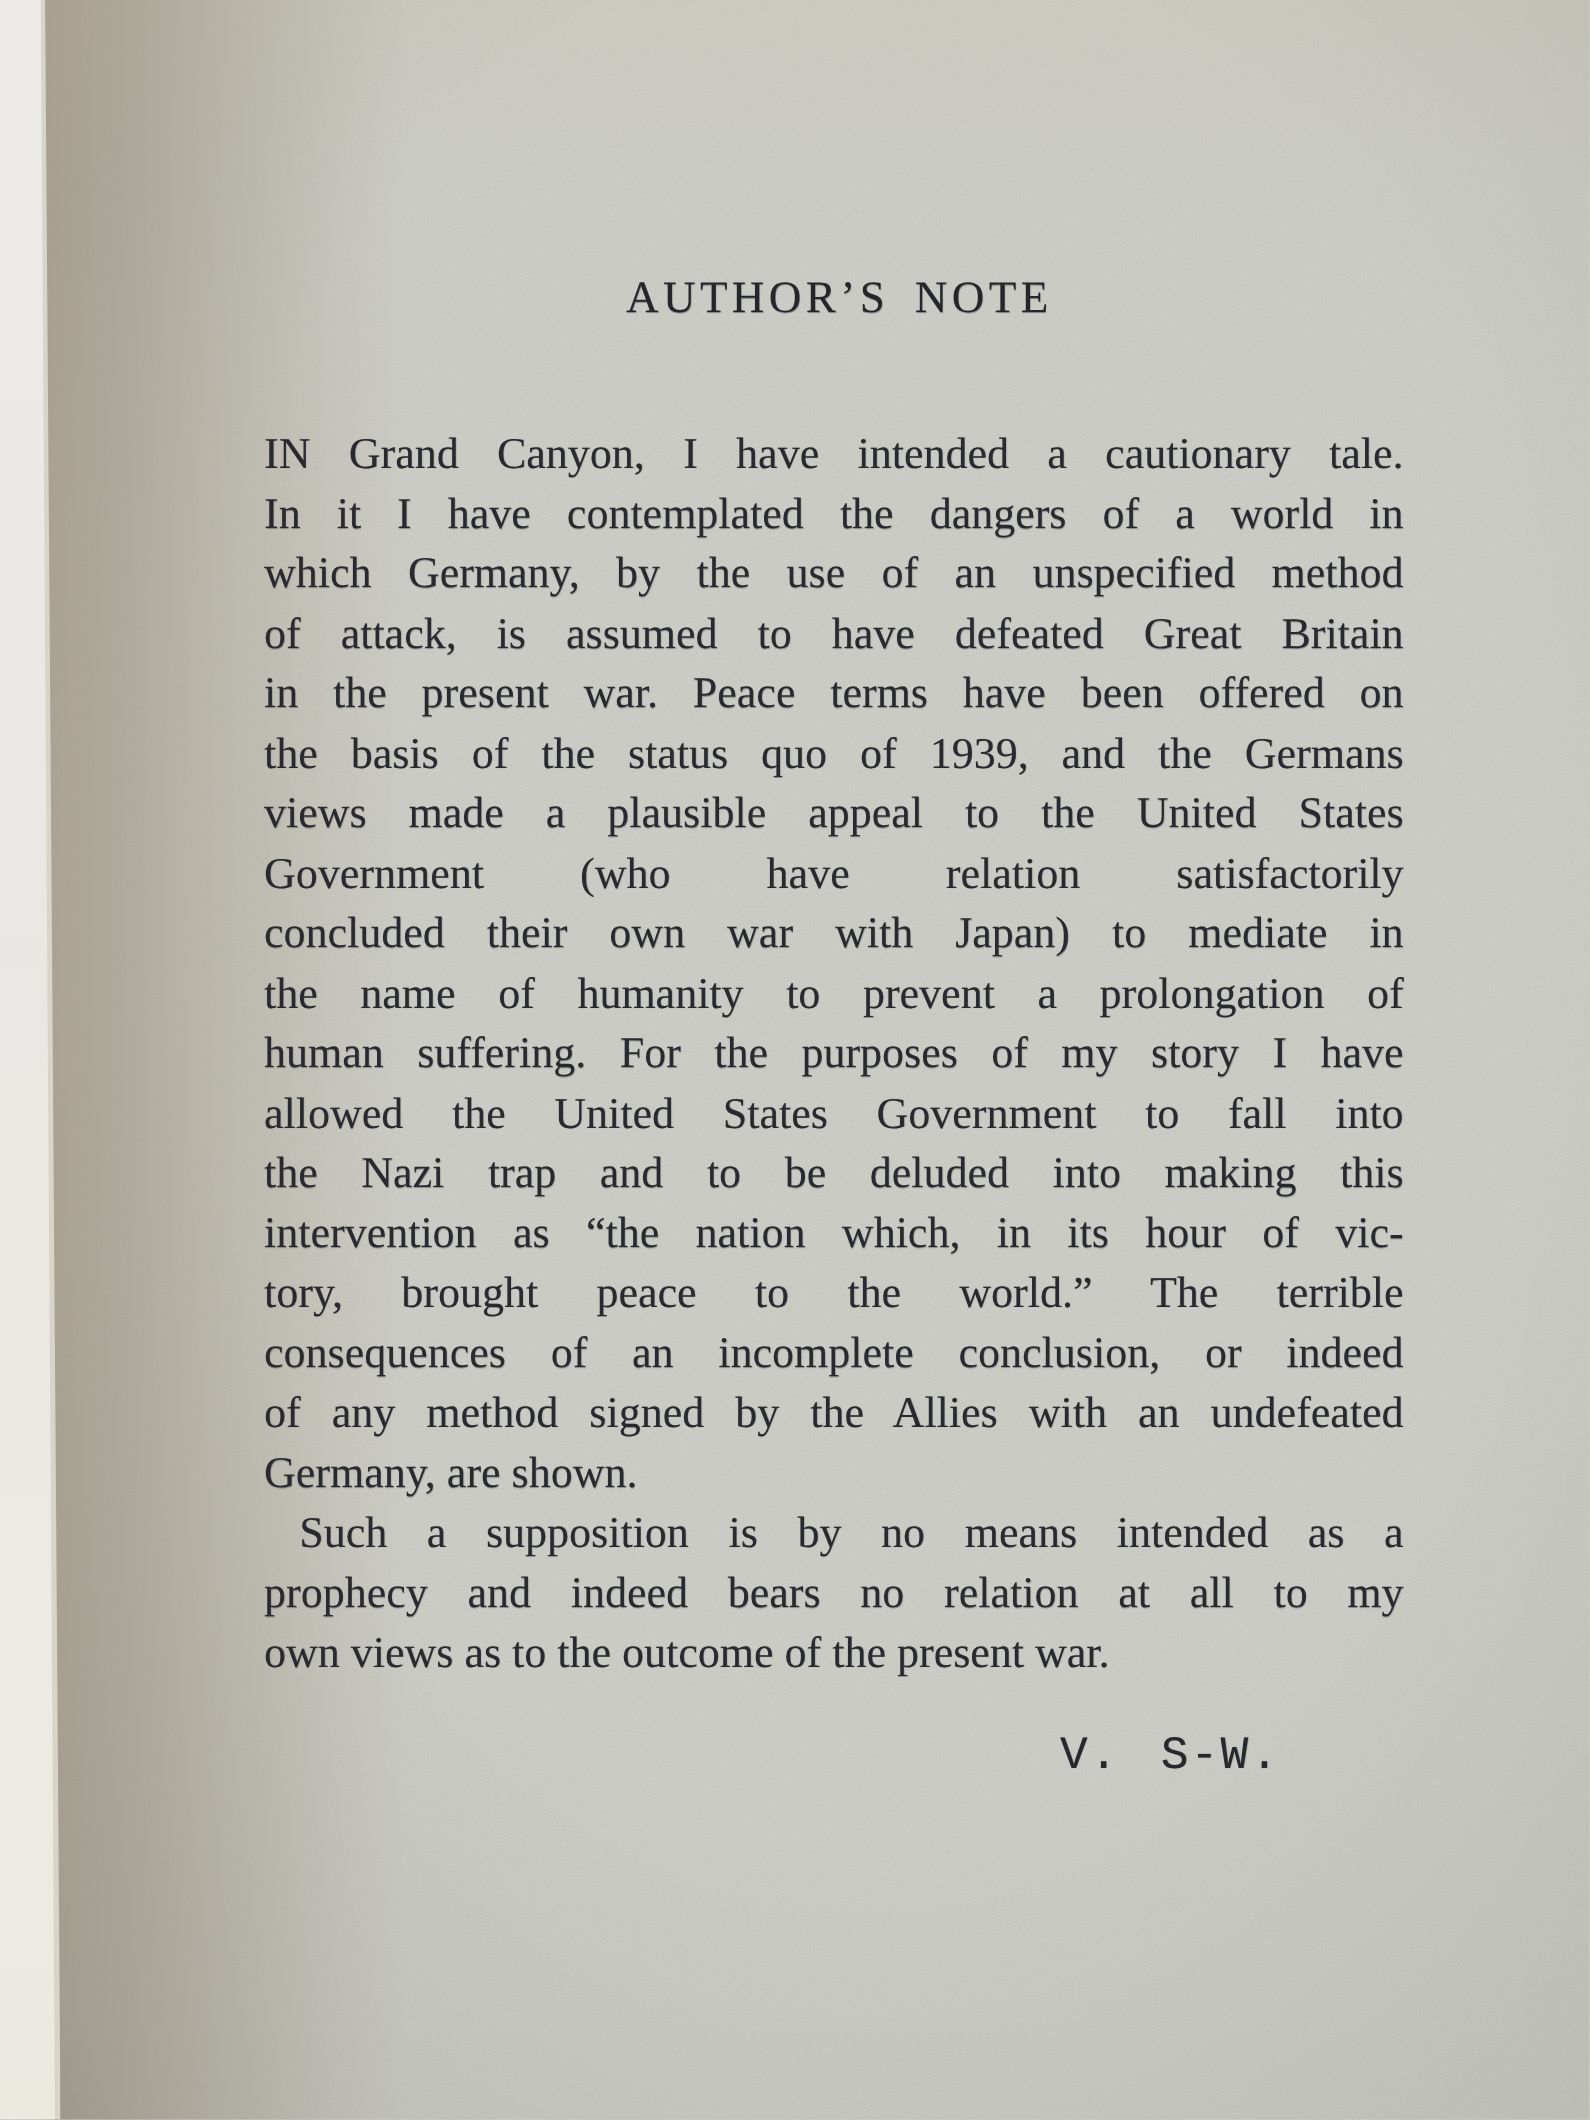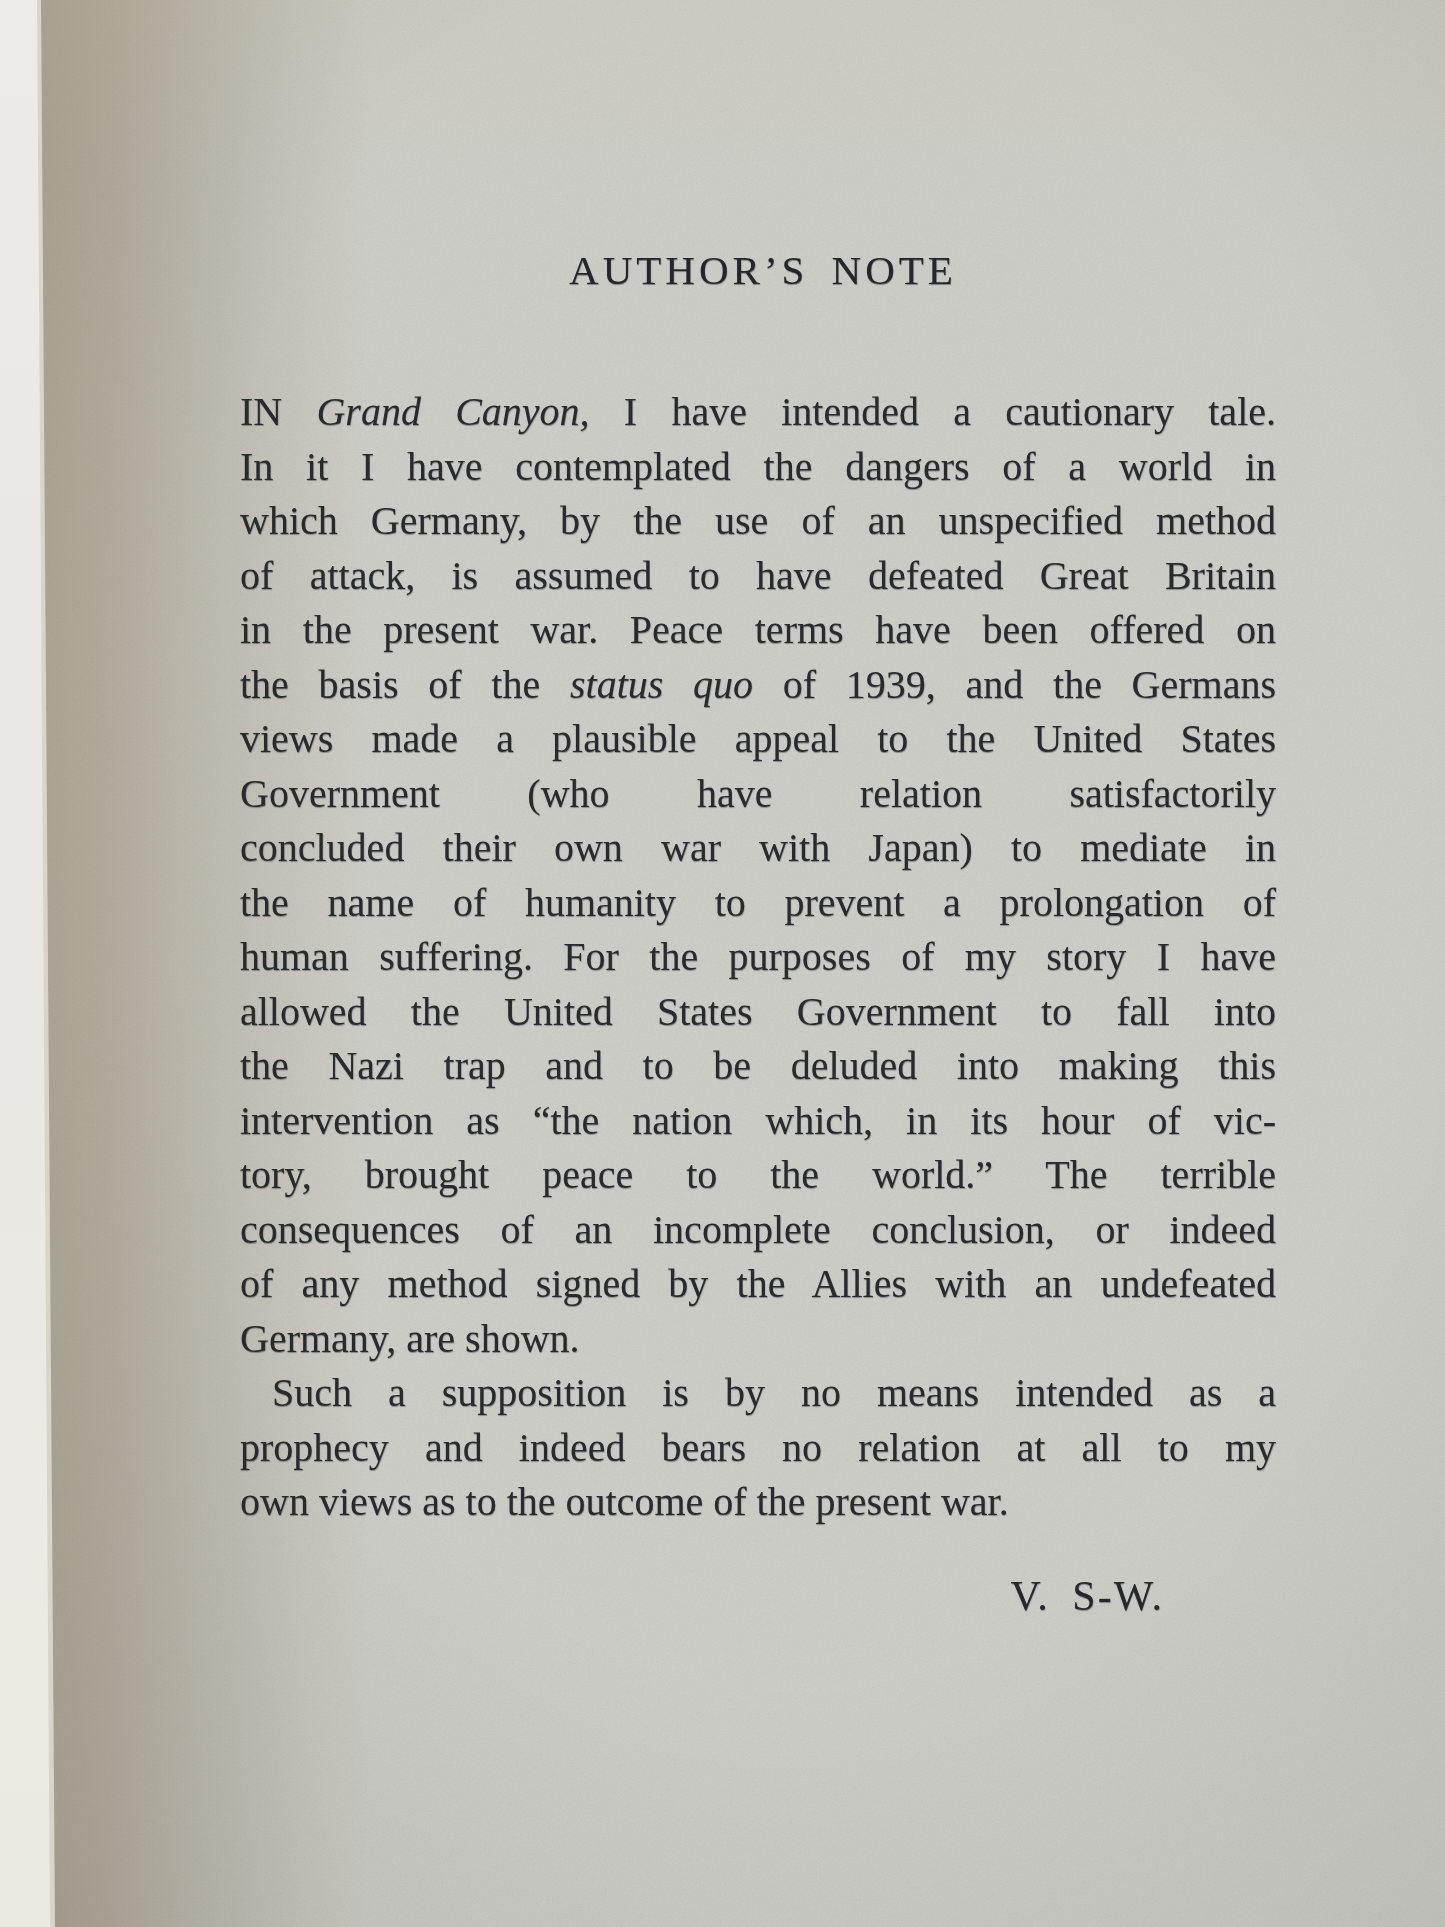--- a/index.html
+++ b/index.html
@@ -63,28 +63,29 @@
     font-size: 40px; line-height: 54.5px;
     color: #292a2f;
     text-shadow: 0.4px 0.6px 0.9px rgba(36,38,44,0.40);
   }
   .text-line {
     text-align: justify;
     text-align-last: justify;
   }
   .text-line.para-end { text-align-last: left; }
   .text-line.indent { text-indent: 32px; }
-  .italic { font-style: italic; }
+  .italic { }
   .signature {
     position: absolute; left: 200px; top: 1572px; width: 1036px;
     box-sizing: border-box; padding-right: 112px;
     text-align: right;
     font-size: 42px; letter-spacing: 2px; word-spacing: 10px;
     color: #26282e;
     text-shadow: 0.4px 0.6px 0.9px rgba(36,38,44,0.42);
+    font-family: Liberation Mono, monospace;
   }
 </style>
 </head>
 <body>
 
 <svg class="texture-svg" width="1445" height="1927" xmlns="http://www.w3.org/2000/svg">
   <filter id="grain">
     <feTurbulence type="fractalNoise" baseFrequency="0.55" numOctaves="2" stitchTiles="stitch"></feTurbulence>
     <feColorMatrix type="saturate" values="0"></feColorMatrix>
   </filter>

